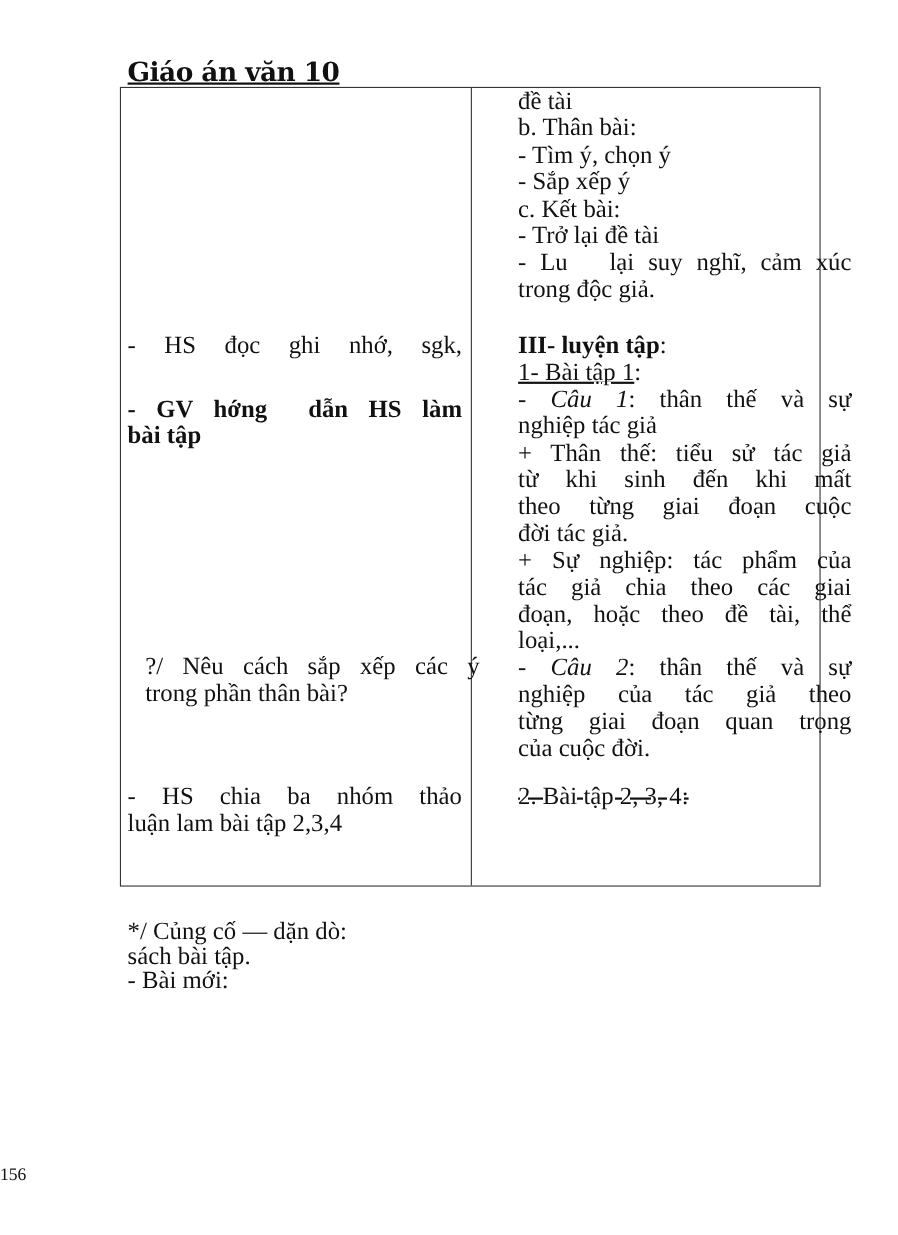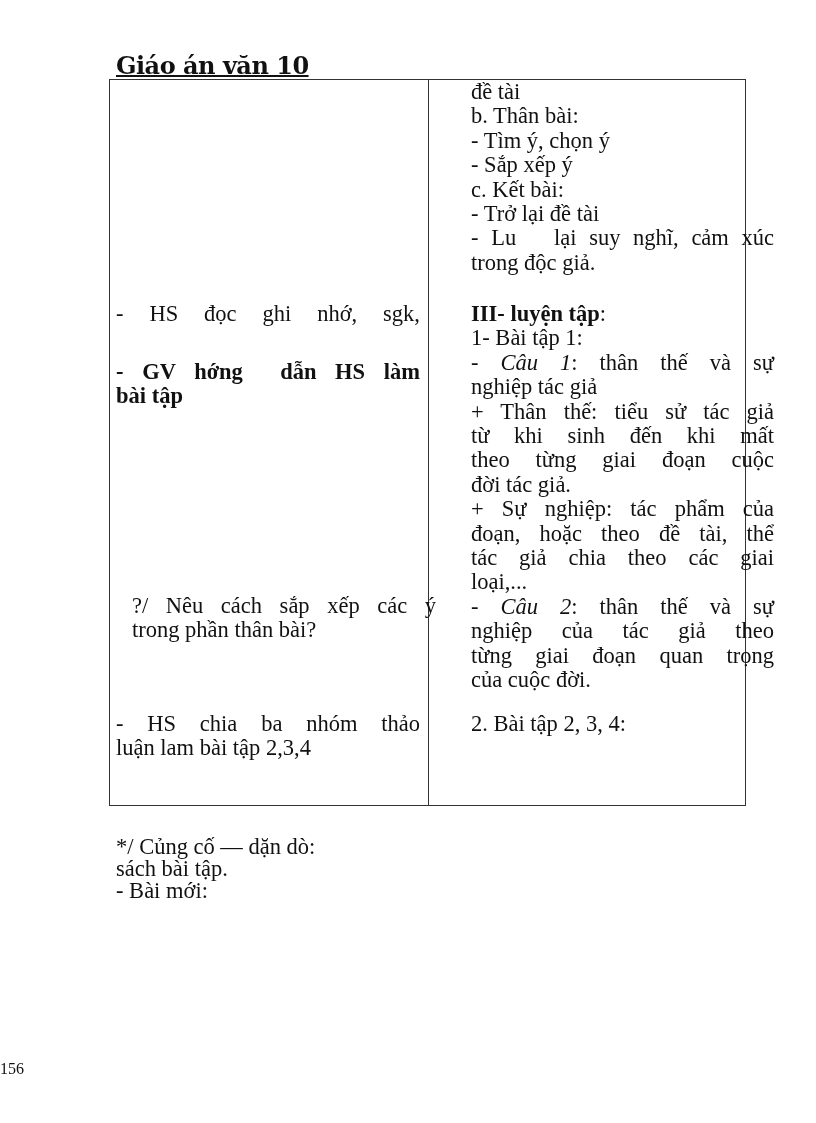--- a/index.html
+++ b/index.html
@@ -8,21 +8,21 @@
   .header-title { position:absolute; left:116px; top:52px; font-size:24px; 
          font-weight:bold; font-family:"DejaVu Serif","Liberation Serif",serif; letter-spacing:-0.5px;
          line-height:28px; text-decoration:underline; text-underline-offset:1px; }
   .tbl { position:absolute; left:109px; top:79px; width:637px; height:727px;
          border:1px solid #333; box-sizing:border-box; }
   .divider { position:absolute; left:318px; top:0; bottom:0; width:1px; background:#333; }
   .blk { position:absolute; font-size:22.5px; line-height:24.4px; }
   .lc { left:6px; width:304px; }
   .rc { left:326px; width:303px;margin-left:35px; }
   .jl { display:block; text-align:justify; text-align-last:justify; }
-  .u { }
+  .u { text-decoration:underline; }
   .b { font-weight:bold; }
   .i { font-style:italic; }
   .footer { position:absolute; left:116px; top:836px; width:622px; font-size:22.5px; line-height:22px; }
   .pageno { position:absolute; left:0; width:816px; top:1060px; text-align:left; font-size:16px; }
 </style>
 </head>
 <body>
 
 <div class="header-title">Giáo án văn 10</div>
 
@@ -58,22 +58,22 @@
     </div>
     <div class="jl">
       <span>- </span><span class="i">Câu 1</span><span>: thân thế và sự</span>
     </div>
     <div>nghiệp tác giả</div>
     <div class="jl">+ Thân thế: tiểu sử tác giả</div>
     <div class="jl">từ khi sinh đến khi mất</div>
     <div class="jl">theo từng giai đoạn cuộc</div>
     <div>đời tác giả.</div>
     <div class="jl">+ Sự nghiệp: tác phẩm của</div>
+    <div class="jl">tác giả chia theo các giai</div>
     <div class="jl">đoạn, hoặc theo đề tài, thể</div>
-    <div class="jl">tác giả chia theo các giai</div>
     <div>loại,...</div>
     <div class="jl">
       <span>- </span><span class="i">Câu 2</span><span>: thân thế và sự</span>
     </div>
     <div class="jl">nghiệp của tác giả theo</div>
     <div class="jl">từng giai đoạn quan trọng</div>
     <div>của cuộc đời.</div>
   </div>
 
   <div class="blk lc" style="top:514px;margin-left:16px;">

